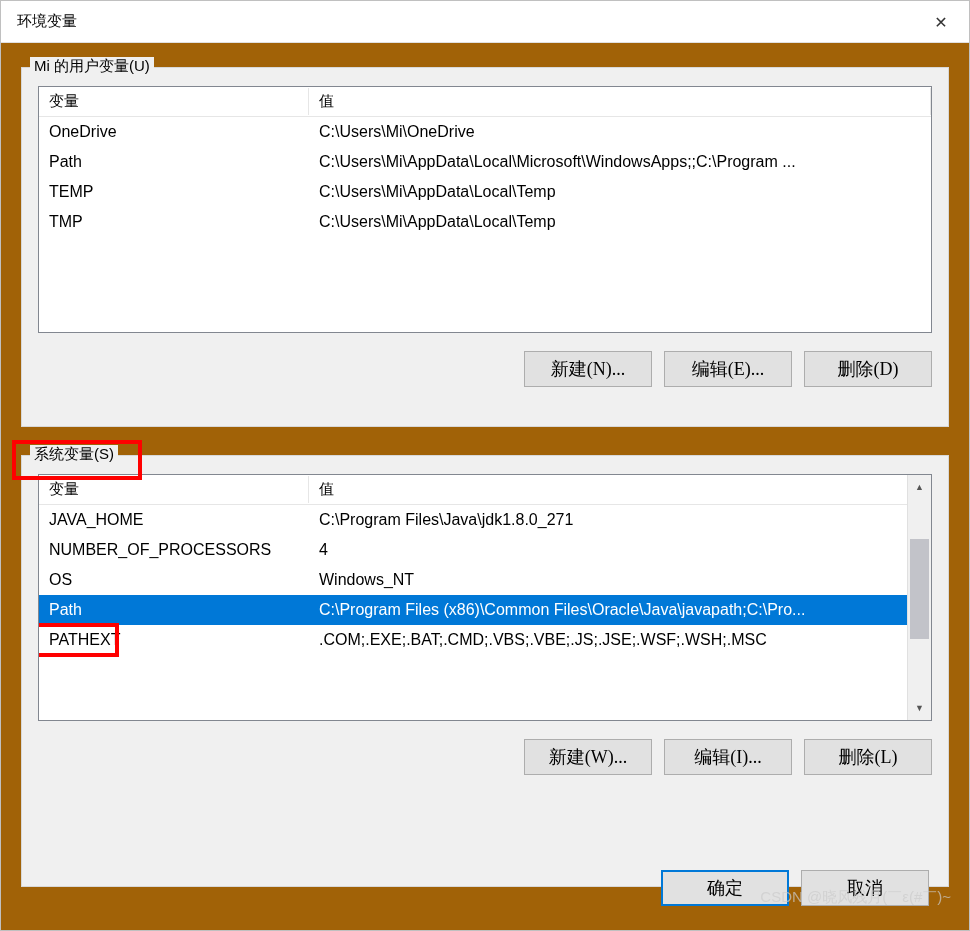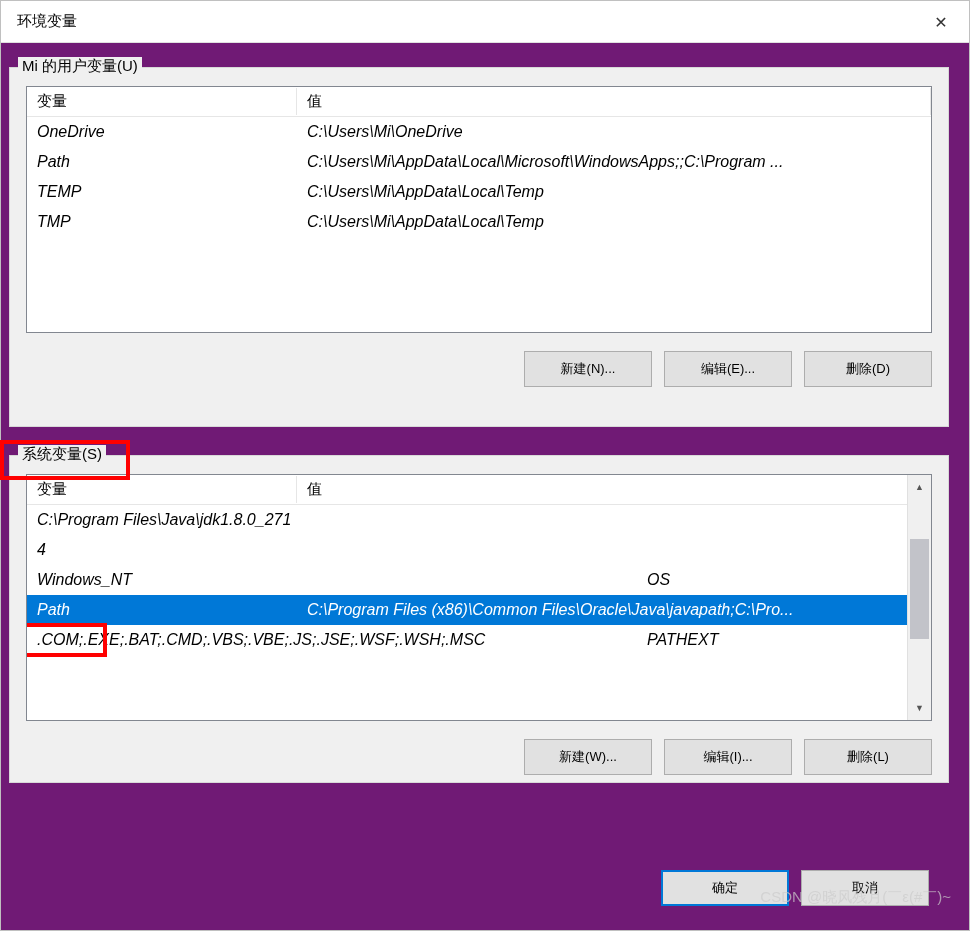--- a/index.html
+++ b/index.html
@@ -9,21 +9,21 @@
       width: 970px;
       height: 931px;
       overflow: hidden;
       font-size: 15px;
       color: #000;
     }
     .window {
       width: 970px;
       height: 931px;
       border: 1px solid #c0c0c0;
-      background: #701a75;
+      background: #a16207;
       display: flex;
       flex-direction: column;
     }
     .titlebar {
       height: 42px;
       background: #fff;
       display: flex;
       align-items: center;
       padding-left: 16px;
       border-bottom: 1px solid #e0e0e0;
@@ -35,21 +35,21 @@
       right: 0; top: 0;
       width: 56px; height: 42px;
       display: flex; align-items: center; justify-content: center;
       font-size: 16px;
       cursor: pointer;
       font-family: Arial, sans-serif;
       color: #333;
     }
     .content {
       flex: 1;
-      padding: 24px 20px 14px 8px;
+      padding: 24px 20px 14px 20px;
       position: relative;
     }
     .groupbox {
       border: 1px solid #d8d8d8;
       background: #f0f0f0;
       position: relative;
       margin-bottom: 28px;
       padding: 18px 16px 16px 16px;
     }
     .group-legend {
@@ -93,21 +93,20 @@
     }
     .lv-body {
       overflow: hidden;
     }
     .lv-row {
       display: flex;
       height: 30px;
       align-items: center;
       font-size: 16px;
       position: relative;
-      font-style: italic;
     }
     .lv-row.selected {
       background: #0078d7;
       color: #fff;
     }
     .lv-cell {
       padding: 0 10px;
       white-space: nowrap;
       overflow: hidden;
       text-overflow: ellipsis;
@@ -118,22 +117,22 @@
       display: flex;
       justify-content: flex-end;
       gap: 12px;
       margin-top: 18px;
     }
     .btn {
       min-width: 128px;
       height: 36px;
       background: #e1e1e1;
       border: 1px solid #adadad;
-      font-size: 13px;
-      font-family: Liberation Sans, sans-serif;
+      font-size: 18px;
+      font-family: Liberation Serif, serif;
       cursor: pointer;
       padding: 0 16px;
     }
     .btn.primary {
       border: 2px solid #0078d7;
       background: #e1e1e1;
     }
     .dialog-btns {
       display: flex;
       justify-content: flex-end;
@@ -176,21 +175,21 @@
     .watermark {
       position: absolute;
       bottom: 23px;
       right: 18px;
       color: #ccc;
       font-size: 15px;
       opacity: 0.7;
       pointer-events: none;
     }
     .gb1 { height: 360px; }
-    .gb2 { height: 328px; }
+    .gb2 { height: 432px; }
   </style>
 </head>
 <body>
 
 <div class="window">
   <div class="titlebar">
     <span class="title-text">环境变量</span>
     <div class="close-btn">✕</div>
   </div>
 
@@ -235,36 +234,38 @@
       <div class="sys-highlight"></div>
       <span class="group-legend">系统变量(S)</span>
 
       <div class="listview" style="position:relative;">
         <div class="lv-header">
           <div class="lv-header-cell col-name">变量</div>
           <div class="lv-header-cell col-val" style="border-right:none;">值</div>
         </div>
         <div class="lv-body" id="sys-rows" style="padding-right:24px;">
             <div class="lv-row">
+              <div class="lv-cell col-name">JAVA_HOME</div>
               <div class="lv-cell col-val">C:\Program Files\Java\jdk1.8.0_271</div>
             </div>
             <div class="lv-row">
+              <div class="lv-cell col-name">NUMBER_OF_PROCESSORS</div>
               <div class="lv-cell col-val">4</div>
             </div>
             <div class="lv-row">
+              <div class="lv-cell col-name">OS</div>
               <div class="lv-cell col-val">Windows_NT</div>
-              <div class="lv-cell col-name">OS</div>
             </div>
             <div class="lv-row selected">
               <div class="lv-cell col-name">Path</div>
               <div class="lv-cell col-val">C:\Program Files (x86)\Common Files\Oracle\Java\javapath;C:\Pro...</div>
             </div>
             <div class="lv-row">
+              <div class="lv-cell col-name">PATHEXT</div>
               <div class="lv-cell col-val">.COM;.EXE;.BAT;.CMD;.VBS;.VBE;.JS;.JSE;.WSF;.WSH;.MSC</div>
-              <div class="lv-cell col-name">PATHEXT</div>
             </div>
             <div class="lv-row"></div>
           </div>
         <div class="scrollbar">
           <div class="scroll-arrow">▲</div>
           <div class="scroll-track">
             <div class="scroll-thumb" style="top:40px; height:100px;"></div>
           </div>
           <div class="scroll-arrow">▼</div>
         </div>

